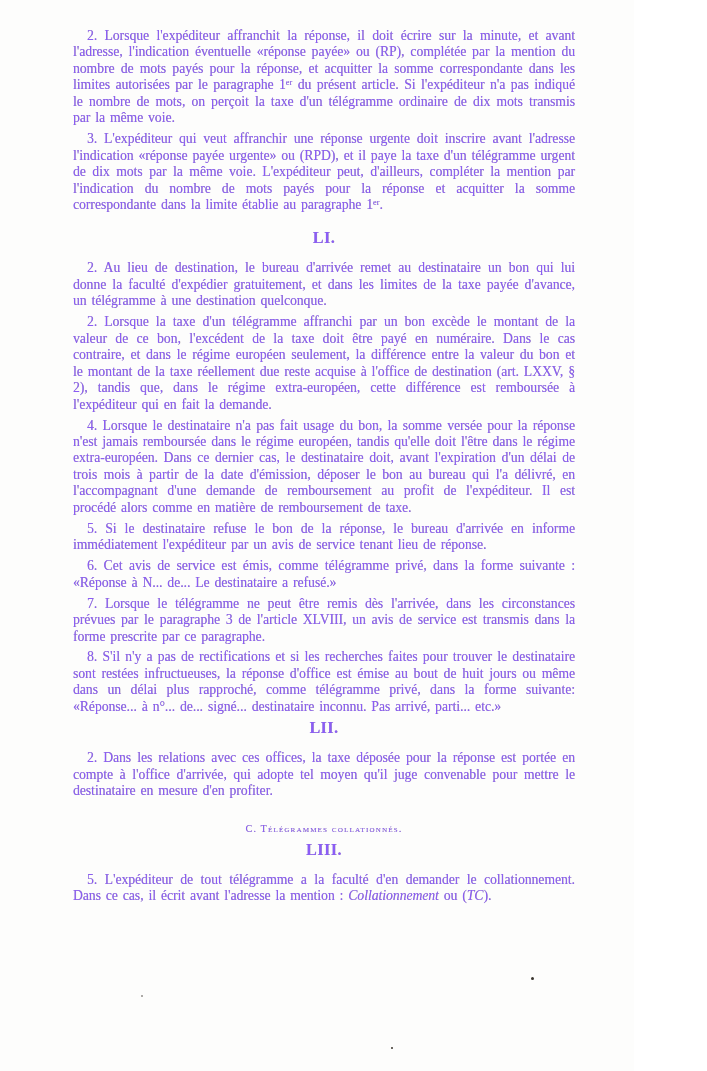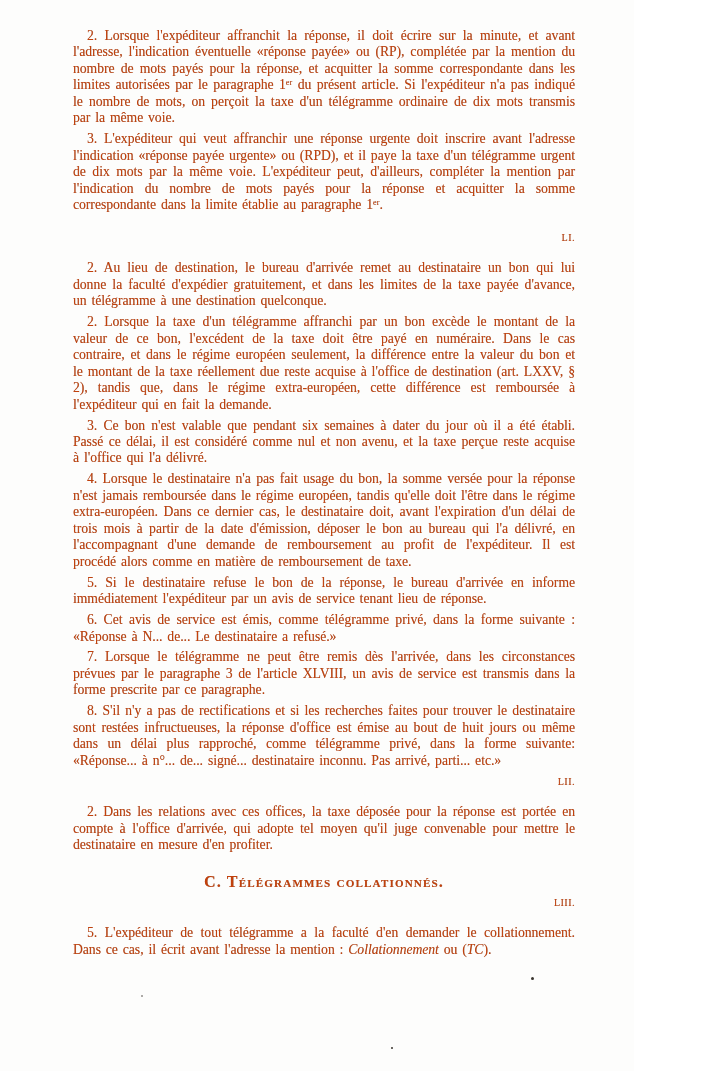--- a/index.html
+++ b/index.html
@@ -6,49 +6,49 @@
     margin: 0;
     padding: 0;
   }
   .page {
     position: relative;
     width: 634px;
     height: 1071px;
     background: #fdfdfc;
     overflow: hidden;
     font-family: "Liberation Serif", "DejaVu Serif", serif;
-    color: #c2410c;
+    color: #8b5cf6;
     box-sizing: border-box;
     padding: 28px 59px 0 73px;
     text-shadow: 0.2px 0.2px 0 rgba(20,15,10,0.35);
   }
   .body-text p {
     margin: 4.5px 0 0 0;
     font-size: 13.6px;
     line-height: 16.45px;
     text-align: justify;
     text-indent: 14px;
     word-spacing: 1.5px;
   }
   .body-text p.first {
     margin-top: 0;
   }
   h2.article-heading {
     margin: 16px 0 14px 0;
-    font-size: 10px;
-    font-weight: normal;
-    text-align: right;
+    font-size: 16px;
+    font-weight: bold;
+    text-align: center;
     line-height: 17px;
     letter-spacing: 0.5px;
   }
   h2.article-heading.lii { margin-top: 4px; }
   h2.section-heading {
     margin: 20px 0 0 0;
-    font-size: 16px;
-    font-weight: bold;
+    font-size: 10px;
+    font-weight: normal;
     font-variant: small-caps;
     letter-spacing: 1.2px;
     text-align: center;
     line-height: 17px;
   }
   h2.article-heading.liii { margin-top: 4px; }
   .italic { font-style: italic; }
   .speck {
     position: absolute;
     background: #3a352f;
@@ -64,21 +64,20 @@
 <div class="page">
 
   <div class="body-text">
 
     <p class="first">2. Lorsque l'expéditeur affranchit la réponse, il doit écrire sur la minute, et avant l'adresse, l'indication éventuelle «réponse payée» ou (RP), complétée par la mention du nombre de mots payés pour la réponse, et acquitter la somme correspondante dans les limites autorisées par le paragraphe 1ᵉʳ du présent article. Si l'expéditeur n'a pas indiqué le nombre de mots, on perçoit la taxe d'un télégramme ordinaire de dix mots transmis par la même voie.</p>
     <p>3. L'expéditeur qui veut affranchir une réponse urgente doit inscrire avant l'adresse l'indication «réponse payée urgente» ou (RPD), et il paye la taxe d'un télégramme urgent de dix mots par la même voie. L'expéditeur peut, d'ailleurs, compléter la mention par l'indication du nombre de mots payés pour la réponse et acquitter la somme correspondante dans la limite établie au paragraphe 1ᵉʳ.</p>
 
     <h2 class="article-heading">LI.</h2>
     <p class="first">2. Au lieu de destination, le bureau d'arrivée remet au destinataire un bon qui lui donne la faculté d'expédier gratuitement, et dans les limites de la taxe payée d'avance, un télégramme à une destination quelconque.</p>
     <p>2. Lorsque la taxe d'un télégramme affranchi par un bon excède le montant de la valeur de ce bon, l'excédent de la taxe doit être payé en numéraire. Dans le cas contraire, et dans le régime européen seulement, la différence entre la valeur du bon et le montant de la taxe réellement due reste acquise à l'office de destination (art. LXXV, § 2), tandis que, dans le régime extra-européen, cette différence est remboursée à l'expéditeur qui en fait la demande.</p>
-    <p>3. Ce bon n'est valable que pendant six semaines à dater du jour où il a été établi. Passé ce délai, il est considéré comme nul et non avenu, et la taxe perçue reste acquise à l'office qui l'a délivré.</p>
     <p>4. Lorsque le destinataire n'a pas fait usage du bon, la somme versée pour la réponse n'est jamais remboursée dans le régime européen, tandis qu'elle doit l'être dans le régime extra-européen. Dans ce dernier cas, le destinataire doit, avant l'expiration d'un délai de trois mois à partir de la date d'émission, déposer le bon au bureau qui l'a délivré, en l'accompagnant d'une demande de remboursement au profit de l'expéditeur. Il est procédé alors comme en matière de remboursement de taxe.</p>
     <p>5. Si le destinataire refuse le bon de la réponse, le bureau d'arrivée en informe immédiatement l'expéditeur par un avis de service tenant lieu de réponse.</p>
     <p>6. Cet avis de service est émis, comme télégramme privé, dans la forme suivante : «Réponse à N... de... Le destinataire a refusé.»</p>
     <p>7. Lorsque le télégramme ne peut être remis dès l'arrivée, dans les circonstances prévues par le paragraphe 3 de l'article XLVIII, un avis de service est transmis dans la forme prescrite par ce paragraphe.</p>
     <p>8. S'il n'y a pas de rectifications et si les recherches faites pour trouver le destinataire sont restées infructueuses, la réponse d'office est émise au bout de huit jours ou même dans un délai plus rapproché, comme télégramme privé, dans la forme suivante: «Réponse... à n°... de... signé... destinataire inconnu. Pas arrivé, parti... etc.»</p>
 
     <h2 class="article-heading lii">LII.</h2>
     <p>2. Dans les relations avec ces offices, la taxe déposée pour la réponse est portée en compte à l'office d'arrivée, qui adopte tel moyen qu'il juge convenable pour mettre le destinataire en mesure d'en profiter.</p>
 
     <h2 class="section-heading">C. Télégrammes collationnés.</h2>

